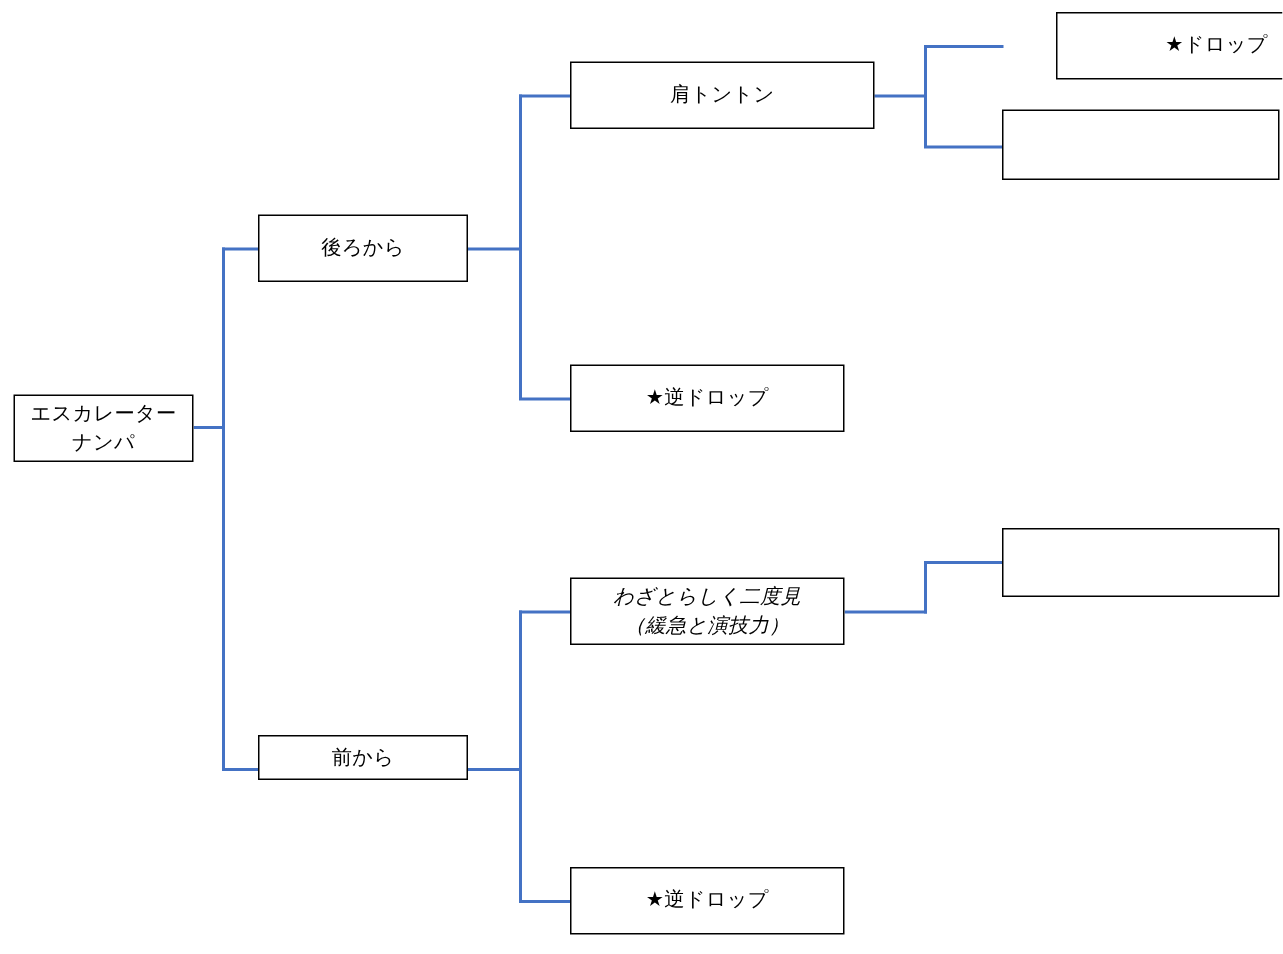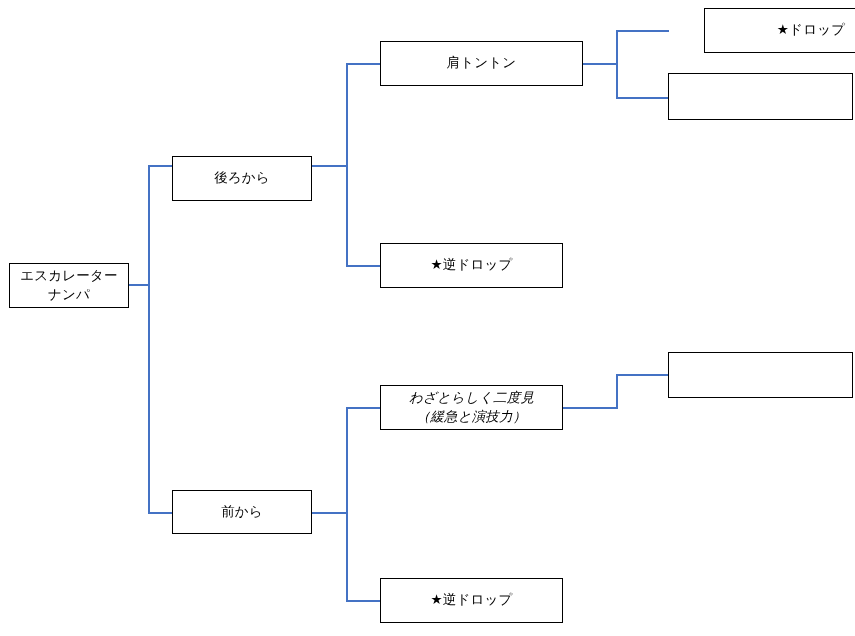--- a/index.html
+++ b/index.html
@@ -64,23 +64,23 @@
   <div class="conn h" style="left:346px; top:407px; width:34px;"></div>
   <div class="conn h" style="left:346px; top:600px; width:34px;"></div>
 
   <div class="conn h" style="left:563px; top:407px; width:55px;"></div>
   <div class="conn v" style="left:616px; top:374px; height:35px;"></div>
   <div class="conn h" style="left:616px; top:374px; width:53px;"></div>
 
   <div class="node" style="left:9px; top:263px; width:120px; height:45px;">エスカレーター
 ナンパ</div>
 
-  <div class="node" style="left:172px; top:156px; width:140px; height:45px;">後ろから</div>
+  <div class="node" style="left:172px; top:143px; width:140px; height:45px;">後ろから</div>
 
-  <div class="node" style="left:172px; top:490px; width:140px; height:44px;">前から</div>
+  <div class="node" style="left:172px; top:490px; width:140px; height:30px;">前から</div>
 
   <div class="node" style="left:380px; top:41px; width:203px; height:45px;">肩トントン</div>
 
   <div class="node" style="left:380px; top:243px; width:183px; height:45px;">★逆ドロップ</div>
 
   <div class="node" style="left:380px; top:385px; width:183px; height:45px;font-style:italic;">わざとらしく二度見
 （緩急と演技力）</div>
 
   <div class="node" style="left:380px; top:578px; width:183px; height:45px;">★逆ドロップ</div>
 

